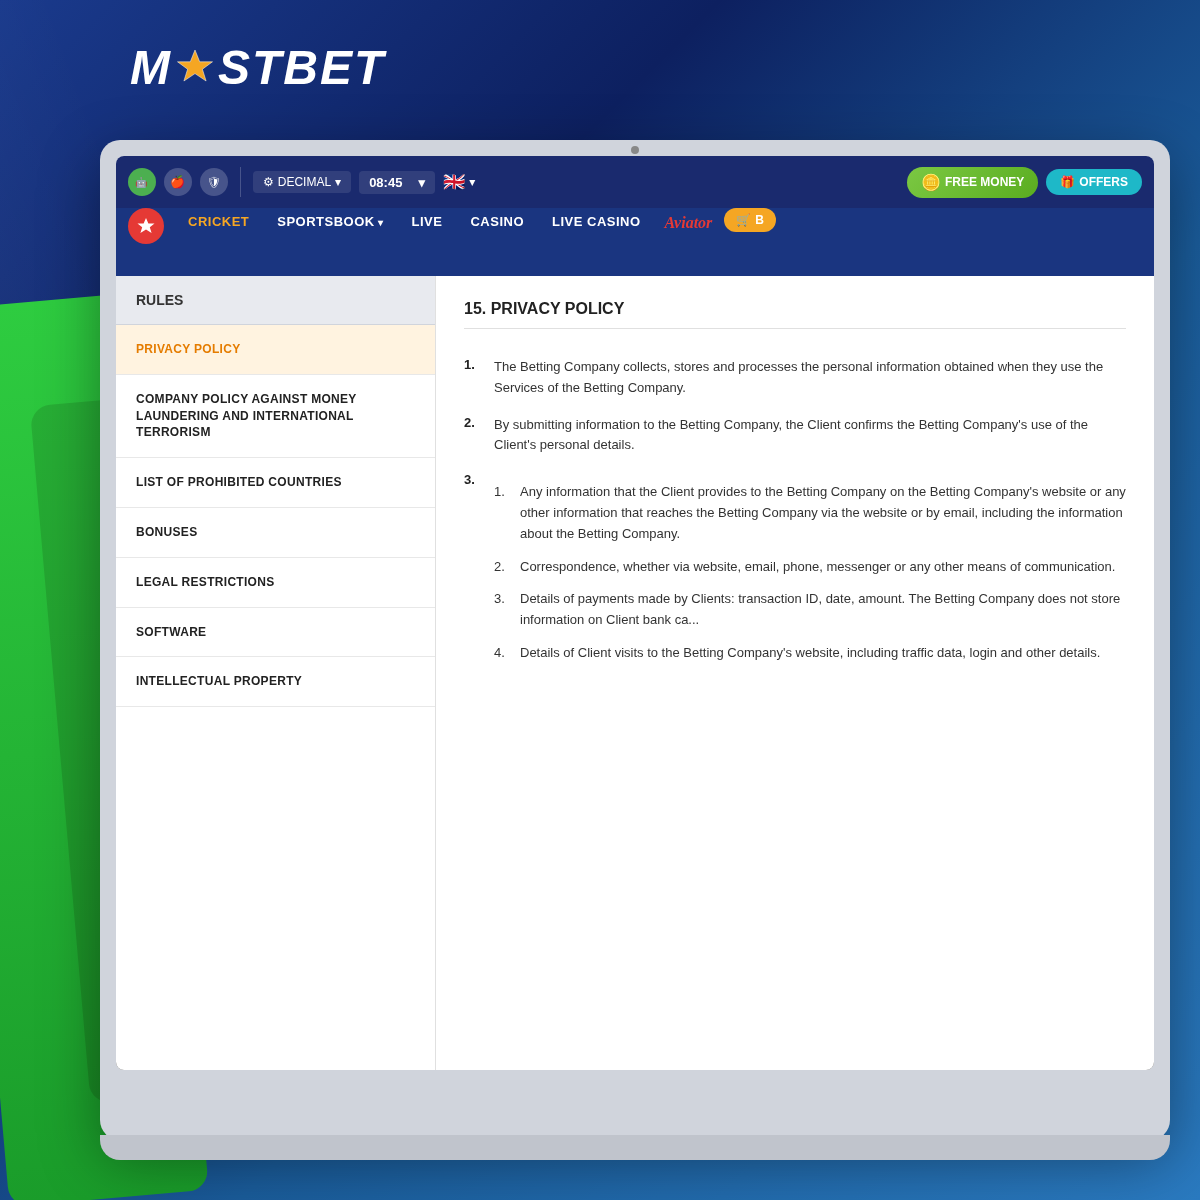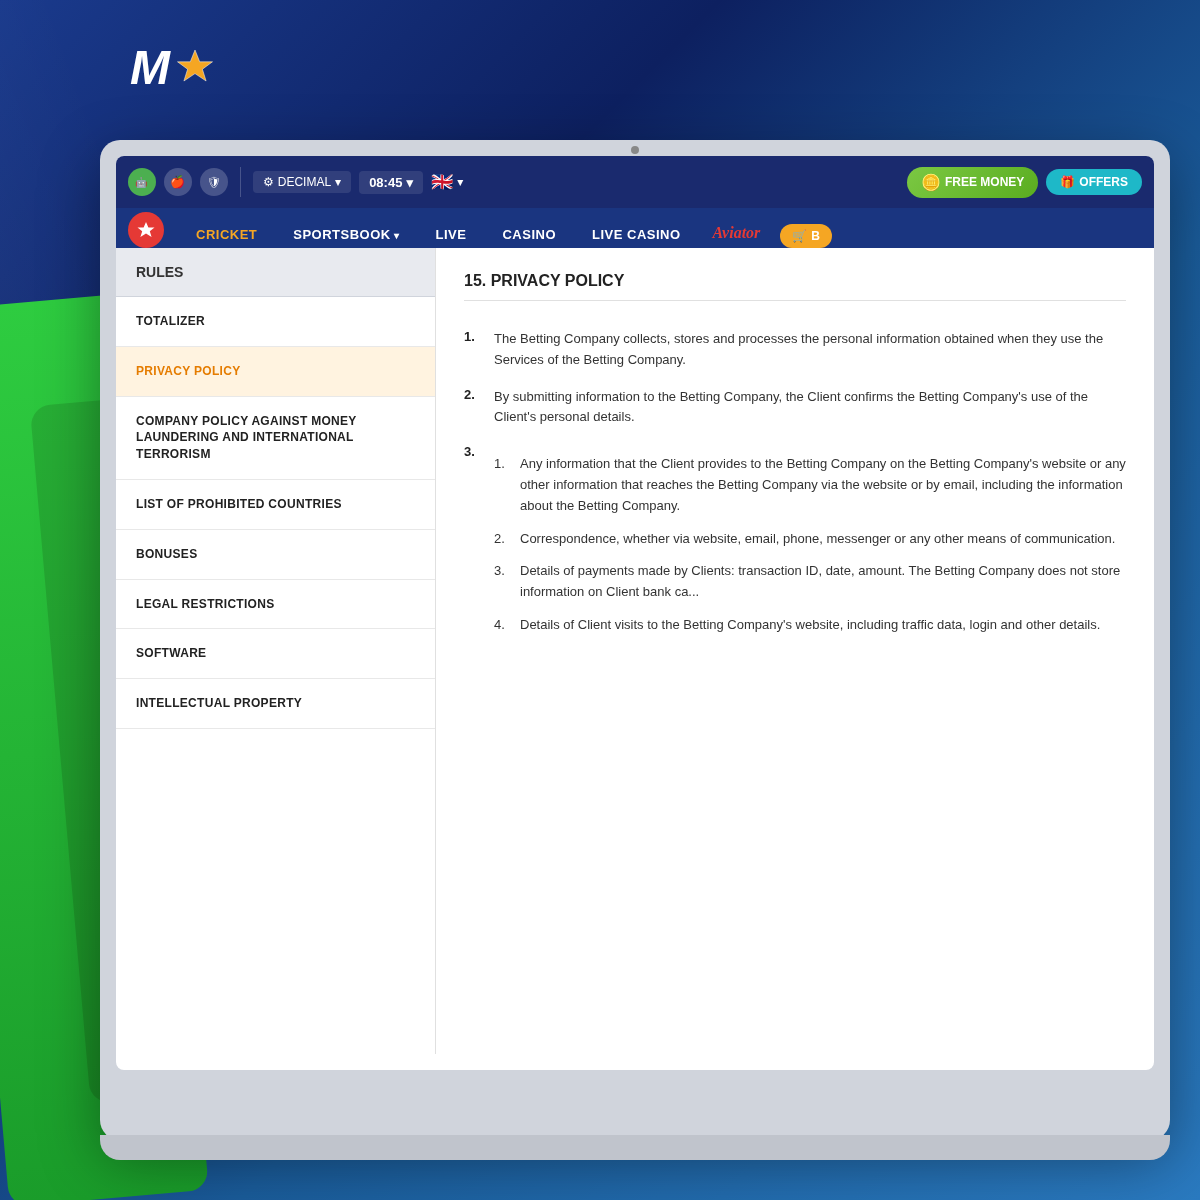--- a/index.html
+++ b/index.html
@@ -148,21 +148,21 @@
       color: white;
       font-size: 12px;
       background: rgba(255,255,255,0.1);
       padding: 4px 10px;
       border-radius: 4px;
       cursor: pointer;
     }
     .toolbar-time {
       display: flex;
       align-items: center;
-      gap: 4px;
+      gap: 16px;
       color: white;
       font-size: 13px;
       font-weight: bold;
       background: rgba(255,255,255,0.1);
       padding: 4px 10px;
       border-radius: 4px;
       cursor: pointer;
     }
     .toolbar-flag {
       display: flex;
@@ -196,25 +196,25 @@
       cursor: pointer;
       display: flex;
       align-items: center;
       gap: 4px;
     }
     .coins-emoji { font-size: 16px; }
 
     
     .navbar {
       background: #1a3580;
-      height: 40px;
-      display: flex;
-      align-items: flex-end;
+      height: 68px;
+      display: flex;
+      align-items: flex-start;
       padding: 0 12px;
-      gap: 12px;
+      gap: 4px;
     }
     .nav-logo {
       width: 36px;
       height: 36px;
       background: #e53935;
       border-radius: 50%;
       display: flex;
       align-items: center;
       justify-content: center;
       color: white;
@@ -364,20 +364,21 @@
 
 <div class="logo-area">
   <div class="logo-text">
     <span>M</span>
     <span class="logo-star-inner">
       <svg width="42" height="42" viewBox="0 0 42 42">
         <polygon points="21,3 25.7,14.8 38.5,14.8 28.4,22.2 32.1,34 21,26.6 9.9,34 13.6,22.2 3.5,14.8 16.3,14.8" fill="#f5a623"></polygon>
         <polygon points="21,3 25.7,14.8 38.5,14.8 28.4,22.2 32.1,34 21,26.6 9.9,34 13.6,22.2 3.5,14.8 16.3,14.8" fill="none" stroke="#fff" stroke-width="0.5"></polygon>
       </svg>
     </span>
+    <span>STBET</span>
   </div>
 </div>
 
 <div class="laptop-container">
   <div class="laptop-frame">
     <div style="position:relative;">
       <div class="laptop-camera"></div>
     </div>
     <div class="laptop-screen">
 
@@ -424,21 +425,20 @@
         <div class="nav-betslip">
           <span>🛒</span>
           <span>B</span>
         </div>
       </div>
 
       <div class="content-area">
 
         <div class="sidebar" style="position:relative;">
           <div class="sidebar-header">RULES</div>
-          <div class="sidebar-item">TOTALIZER</div>
           <div class="sidebar-item active">PRIVACY POLICY</div>
           <div class="sidebar-item">COMPANY POLICY AGAINST MONEY LAUNDERING AND INTERNATIONAL TERRORISM</div>
           <div class="sidebar-item">LIST OF PROHIBITED COUNTRIES</div>
           <div class="sidebar-item">BONUSES</div>
           <div class="sidebar-item">LEGAL RESTRICTIONS</div>
           <div class="sidebar-item">SOFTWARE</div>
           <div class="sidebar-item">INTELLECTUAL PROPERTY</div>
         </div>
 
         <div class="main-content">

